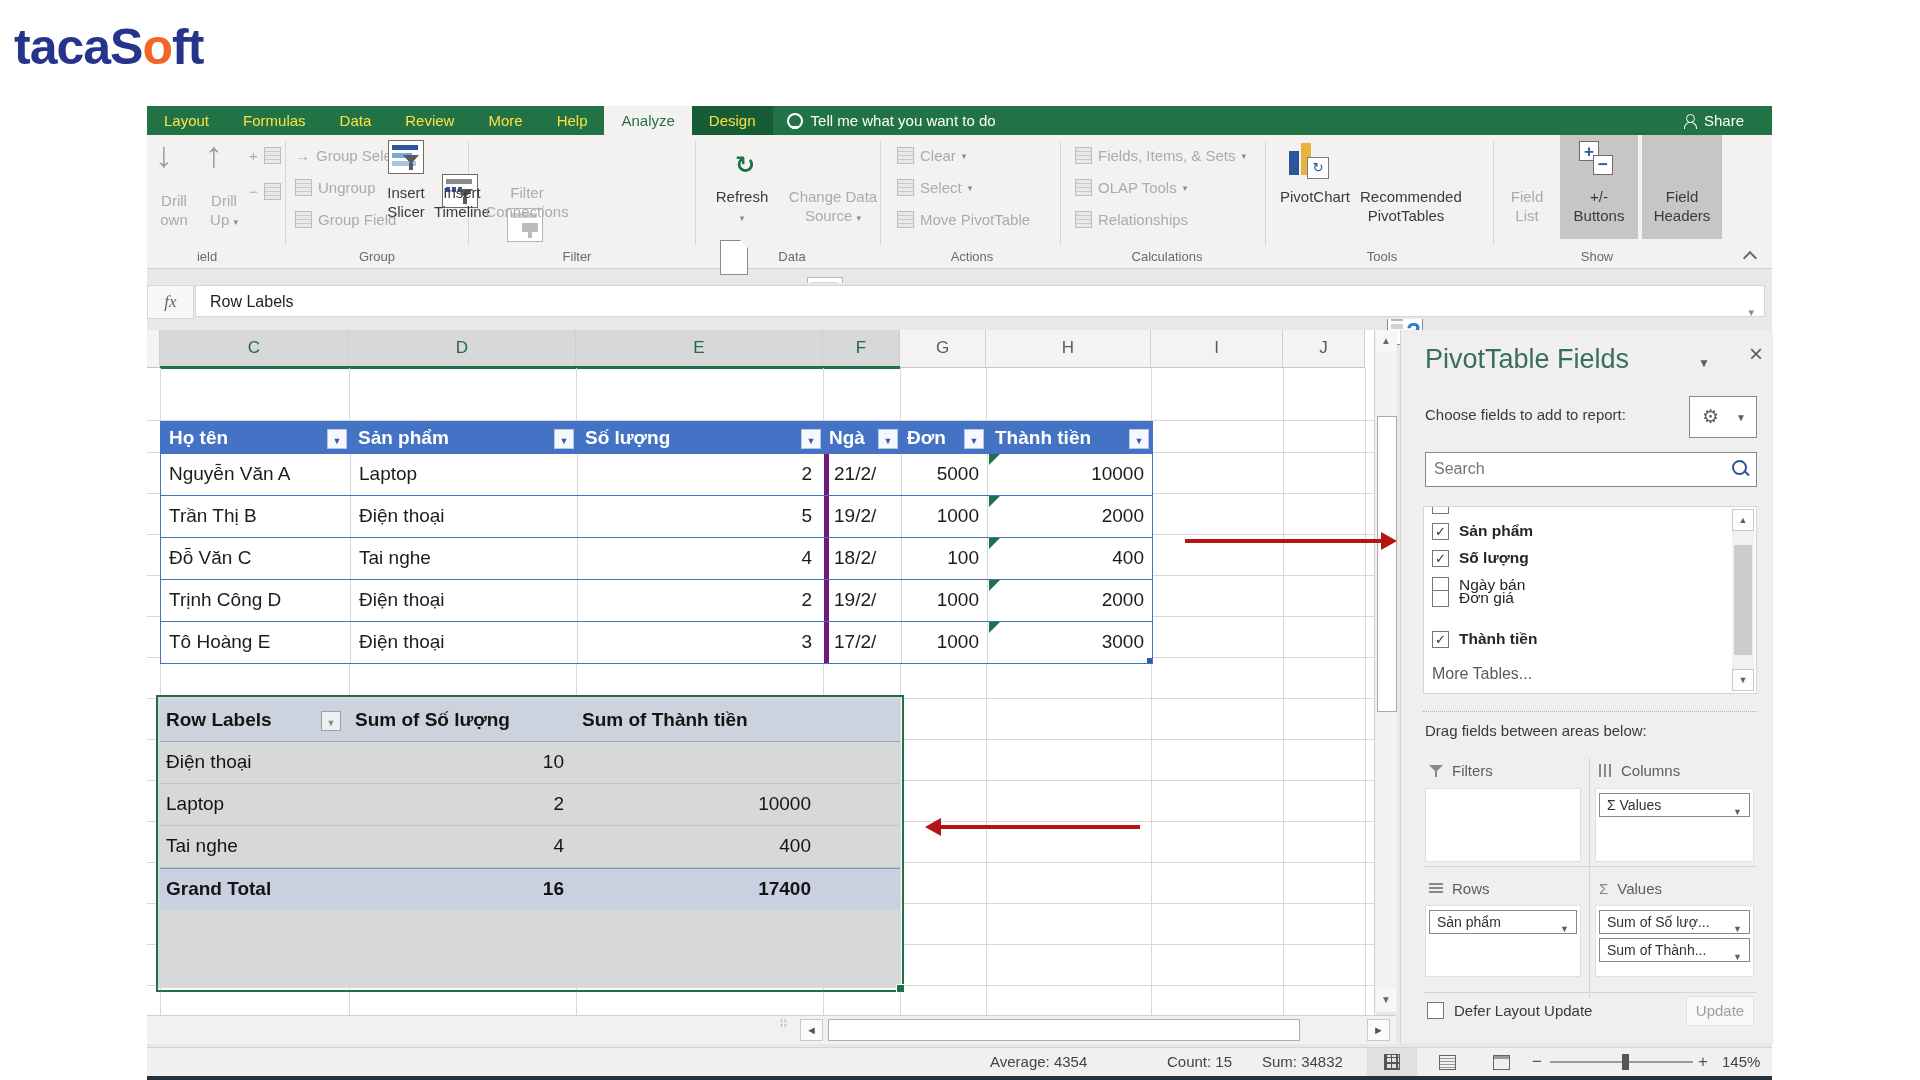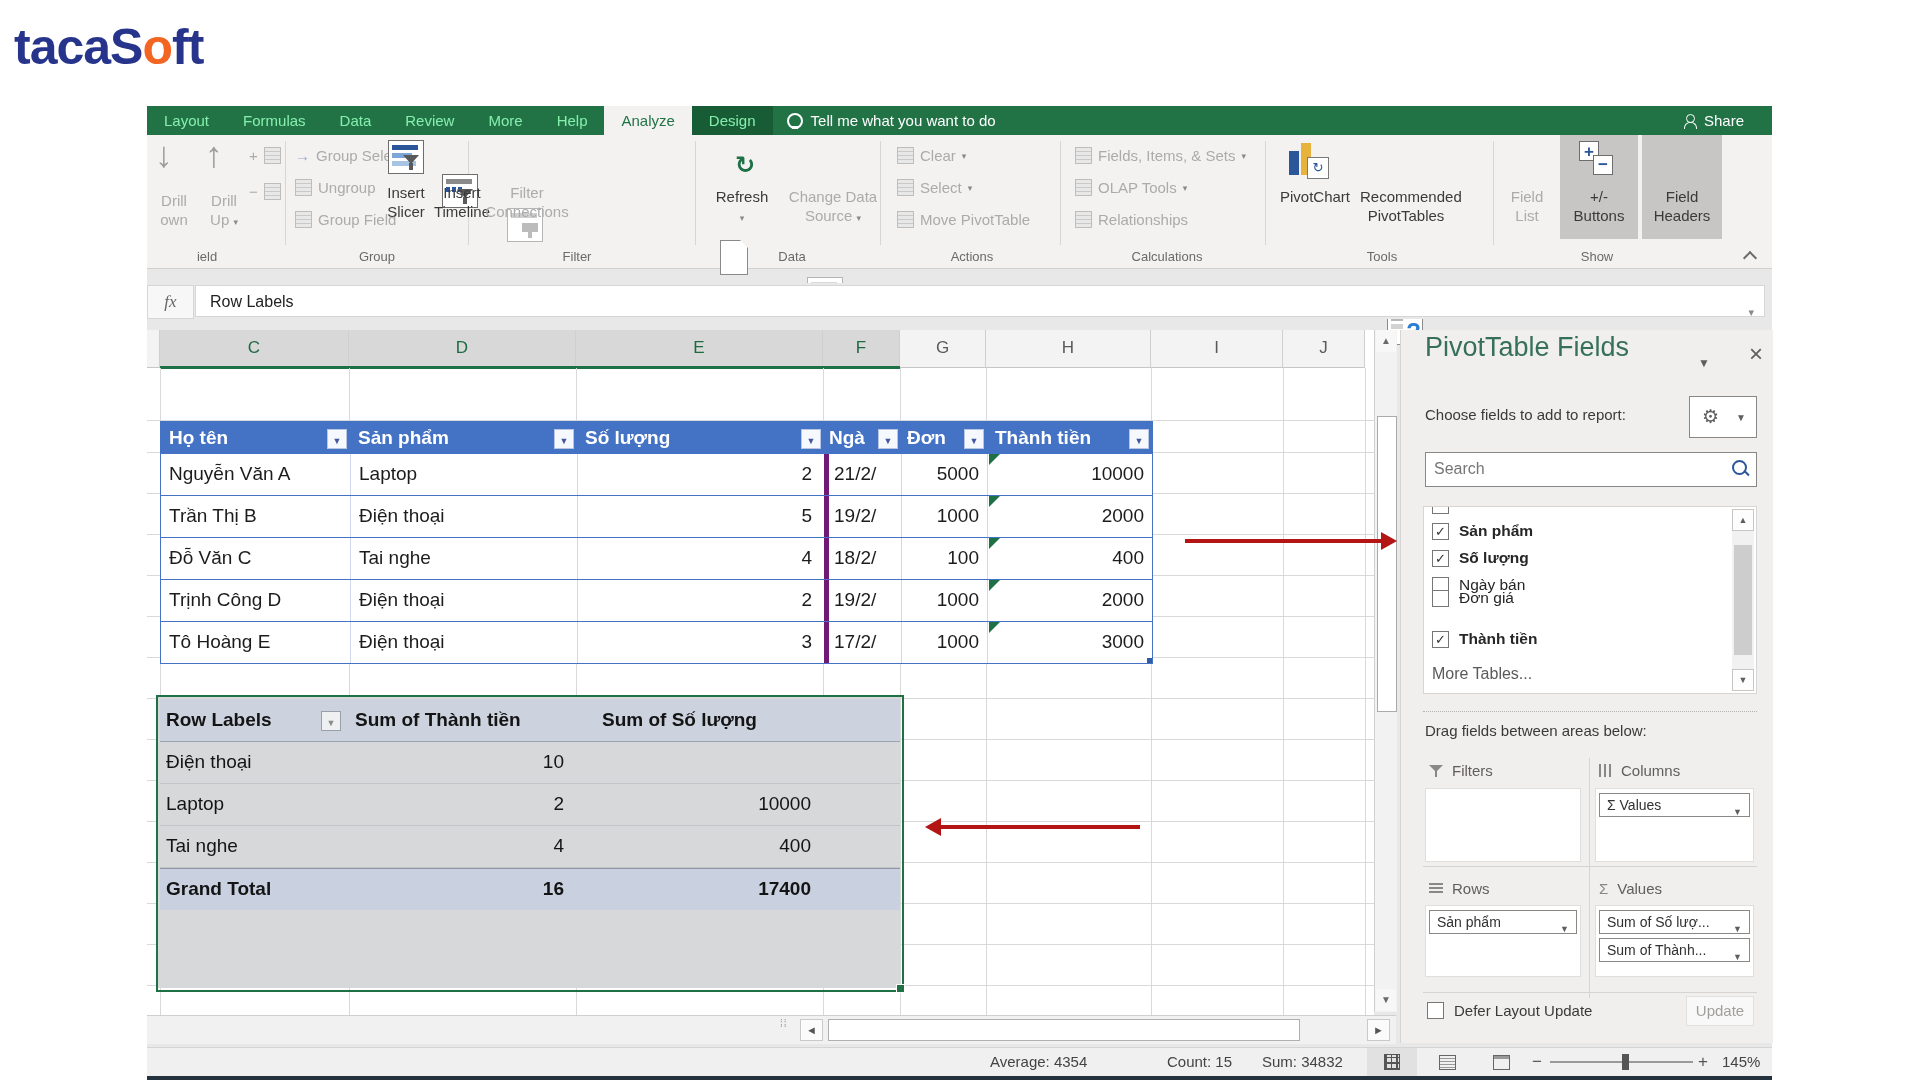--- a/index.html
+++ b/index.html
@@ -5,21 +5,21 @@
   html,body{margin:0;padding:0;background:#ffffff;}
   body{width:1920px;height:1080px;position:relative;overflow:hidden;
        font-family:"Liberation Sans","DejaVu Sans",sans-serif;color:#333;}
   .abs{position:absolute;}
   
   .logo{left:14px;top:18px;font-size:50px;font-weight:bold;letter-spacing:-1px;color:#27348b;}
   .logo .orange{color:#f26522;}
   
   .app-bg{left:147px;top:106px;width:1625px;height:970px;background:#e8e8e8;}
   .tabbar{left:147px;top:106px;width:1625px;height:29px;background:#217346;display:flex;align-items:stretch;}
-  .tab{color:#86efac;font-size:15px;line-height:29px;padding:0 17px;white-space:nowrap;}
+  .tab{color:#fde047;font-size:15px;line-height:29px;padding:0 17px;white-space:nowrap;}
   .tab.active{background:#f3f2f1;color:#217346;}
   .tab.dark{background:#175c34;}
   .tellme{color:#fff;font-size:15px;line-height:29px;display:flex;align-items:center;gap:8px;padding-left:14px;}
   .bulb{width:12px;height:12px;border:2px solid #fff;border-radius:50%;position:relative;}
   .bulb:after{content:"";position:absolute;left:3px;top:11px;width:6px;height:3px;background:#fff;}
   .share{position:absolute;right:28px;top:0;color:#fff;font-size:15px;line-height:29px;display:flex;align-items:center;gap:6px;}
   .person{width:14px;height:14px;position:relative;}
   .person:before{content:"";position:absolute;left:2px;top:0;width:7px;height:7px;border:1.5px solid #fff;border-radius:50%;}
   .person:after{content:"";position:absolute;left:0;top:8px;width:11px;height:6px;border:1.5px solid #fff;border-bottom:none;border-radius:6px 6px 0 0;}
   
@@ -105,21 +105,21 @@
   .vscroll{left:1374px;top:330px;width:22px;height:682px;background:#f2f2f2;border-left:1px solid #d0d0d0;}
   .vscroll .btn{position:absolute;left:1px;width:20px;height:22px;background:#f7f7f7;text-align:center;color:#6a6a6a;font-size:10px;line-height:22px;}
   .vthumb{position:absolute;left:2px;top:86px;width:18px;height:294px;background:#ffffff;border:1px solid #ababab;}
   .hscroll{left:147px;top:1015px;width:1249px;height:28px;background:#f1f1f1;border-top:1px solid #cfcfcf;}
   .hbtn{position:absolute;top:3px;width:23px;height:22px;background:#fbfbfb;border:1px solid #c9c9c9;color:#555;
         text-align:center;line-height:21px;font-size:11px;box-sizing:border-box;}
   .hthumb{position:absolute;left:681px;top:3px;width:472px;height:22px;background:#fff;border:1px solid #b0b0b0;box-sizing:border-box;}
   .dots{position:absolute;left:633px;top:5px;color:#9a9a9a;font-size:10px;letter-spacing:1px;line-height:6px;}
   
   .pane{left:1400px;top:330px;width:372px;height:713px;background:#f0efed;border-left:1px solid #d6d4d2;}
-  .pane-title{position:absolute;left:24px;top:2px;font-size:27px;color:#37705a;font-weight:400;}
+  .pane-title{position:absolute;left:24px;top:14px;font-size:27px;color:#37705a;font-weight:400;}
   .pane-title-chev{position:absolute;left:297px;top:26px;font-size:12px;color:#605e5c;}
   .pane-close{position:absolute;left:348px;top:12px;font-size:24px;color:#605e5c;line-height:24px;}
   .choose{position:absolute;left:24px;top:76px;font-size:15px;color:#3b3a39;}
   .gearbtn{position:absolute;left:288px;top:66px;width:68px;height:42px;background:#fff;border:1px solid #8a8886;box-sizing:border-box;}
   .gearbtn .g{position:absolute;left:12px;top:8px;font-size:19px;color:#605e5c;}
   .gearbtn .d{position:absolute;right:10px;top:15px;font-size:10px;color:#605e5c;}
   .searchbox{position:absolute;left:24px;top:122px;width:332px;height:35px;background:#fff;border:1px solid #8a8886;box-sizing:border-box;}
   .searchbox .ph{position:absolute;left:8px;top:7px;font-size:16px;color:#757575;}
   .mag{position:absolute;right:9px;top:7px;width:11px;height:11px;border:2px solid #2b579a;border-radius:50%;}
   .mag:after{content:"";position:absolute;left:9px;top:10px;width:7px;height:2px;background:#2b579a;transform:rotate(45deg);}
@@ -422,22 +422,22 @@
       <div class="cell c3">17/2/</div>
       <div class="cell c4">1000</div>
       <div class="cell c5" style="position:relative;"><span class="err-tri"></span><span>3000</span><span class="table-handle"></span></div>
     </div>
   </div>
 
   <div class="pivot-sel-bg"></div>
   <div class="pvt">
     <div class="pvth">
       <div class="pcell p0"><span>Row Labels</span><span class="rl-dd"><span class="dd">▼</span></span></div>
+      <div class="pcell p1 pleft">Sum of Số lượng</div>
       <div class="pcell p2 pleft">Sum of Thành tiền</div>
-      <div class="pcell p1 pleft">Sum of Số lượng</div>
       <div class="pcell p3"></div>
     </div>
     <div class="pvtr">
       <div class="pcell p0">Điện thoại</div>
       <div class="pcell p1 pright">10</div>
       <div class="pcell p3"></div>
     </div>
     <div class="pvtr">
       <div class="pcell p0">Laptop</div>
       <div class="pcell p1 pright">2</div>

